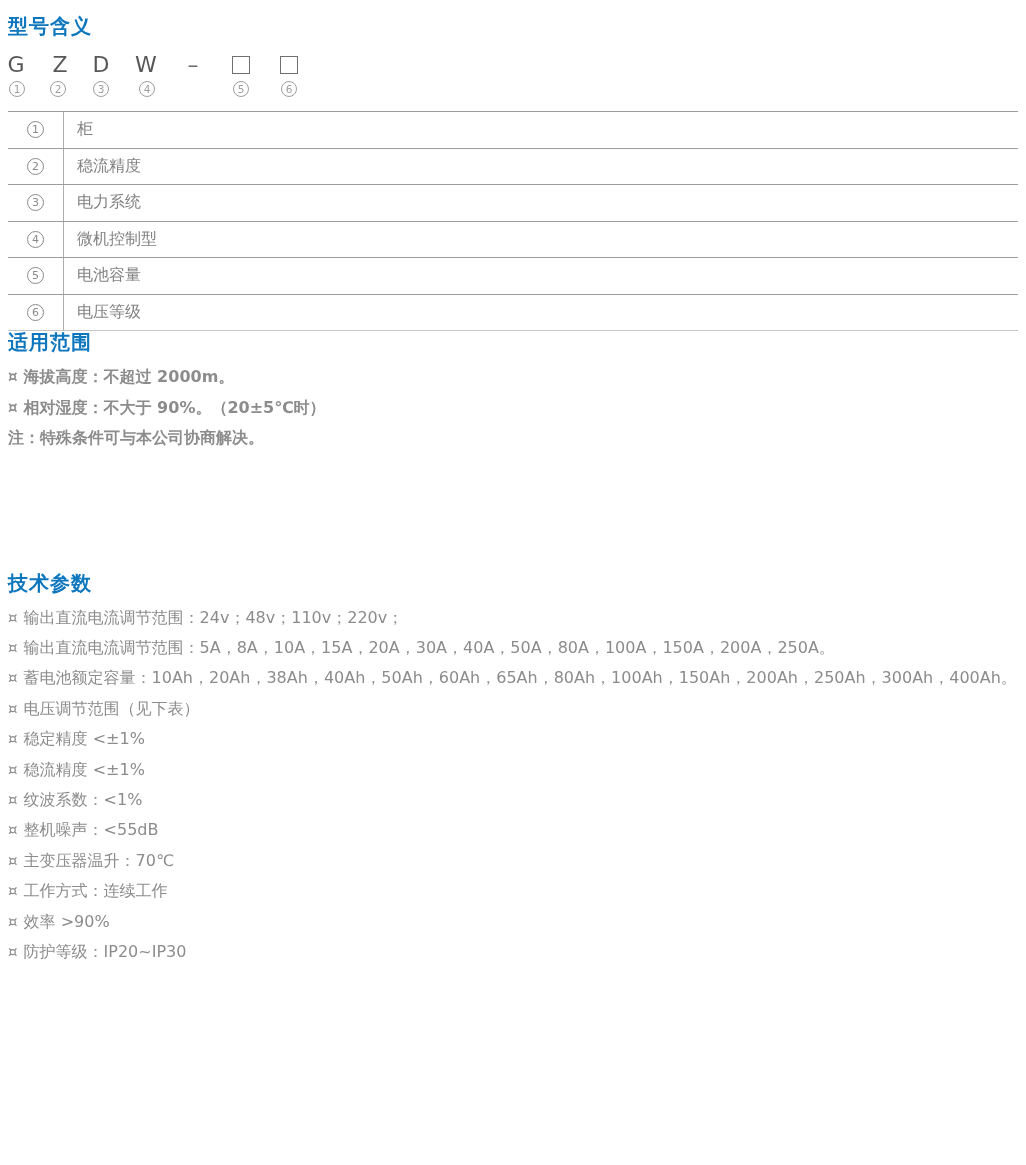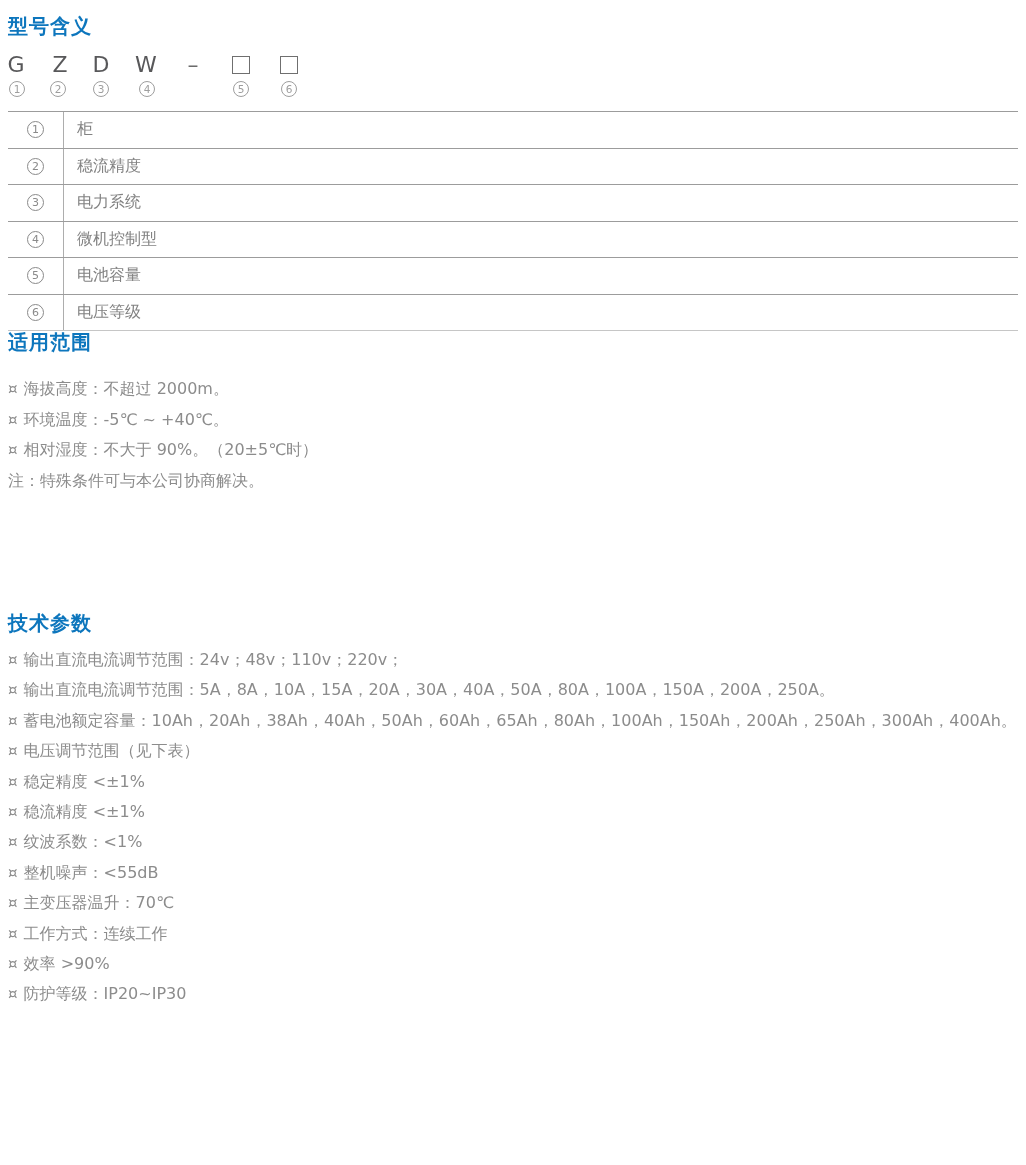--- a/index.html
+++ b/index.html
@@ -42,25 +42,25 @@
   .mt-row:last-child { border-bottom:1px solid #c6c6c6; }
   .mt-num { width:55px; display:flex; align-items:center; justify-content:center; color:#8a8a8a; }
   .mt-num .circle { width:17px; height:17px; font-size:11px; }
   .mt-label {
     flex:1; display:flex; align-items:center;
     border-left:1px solid #adadad; padding-left:13px;
     font-size:16px; color:#828282;
   }
 
   .scope-title { }
-  .scope-list { margin-top:21px; }
+  .scope-list { margin-top:9px;font-weight:bold; }
   .bullet-line { font-size:16px; line-height:29.5px; color:#8c8c8c; white-space:nowrap; }
   .bullet { display:inline-block; margin-right:6px; font-size:15px; color:#8c8c8c; }
 
-  .tech-title { margin-top:119px;font-family:Liberation Mono, monospace; }
+  .tech-title { margin-top:119px; }
   .tech-list { margin-top:9px; }
   .tech-list .bullet-line { line-height:29.4px; }
 </style>
 </head>
 <body>
 
 <div class="page">
 
   <div class="sec-title">型号含义</div>
 
@@ -119,23 +119,20 @@
       <div class="mt-label">电压等级</div>
     </div>
   </div>
 
   <div class="sec-title scope-title">适用范围</div>
   <div class="scope-list">
     <div class="bullet-line">
       <span class="bullet">¤</span><span>海拔高度：不超过 2000m。</span>
     </div>
     <div class="bullet-line">
-      <span class="bullet">¤</span><span>环境温度：-5℃ ~ +40℃。</span>
-    </div>
-    <div class="bullet-line">
       <span class="bullet">¤</span><span>相对湿度：不大于 90%。（20±5℃时）</span>
     </div>
     <div class="bullet-line">注：特殊条件可与本公司协商解决。</div>
   </div>
 
   <div class="sec-title tech-title">技术参数</div>
   <div class="tech-list">
     <div class="bullet-line">
       <span class="bullet">¤</span><span>输出直流电流调节范围：24v；48v；110v；220v；</span>
     </div>

